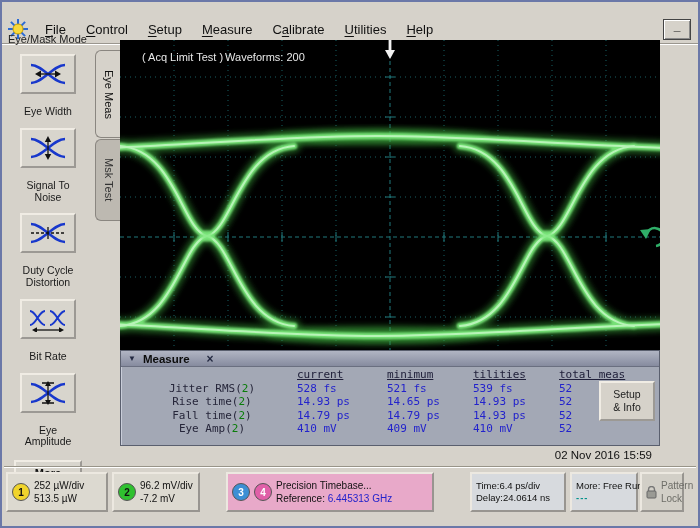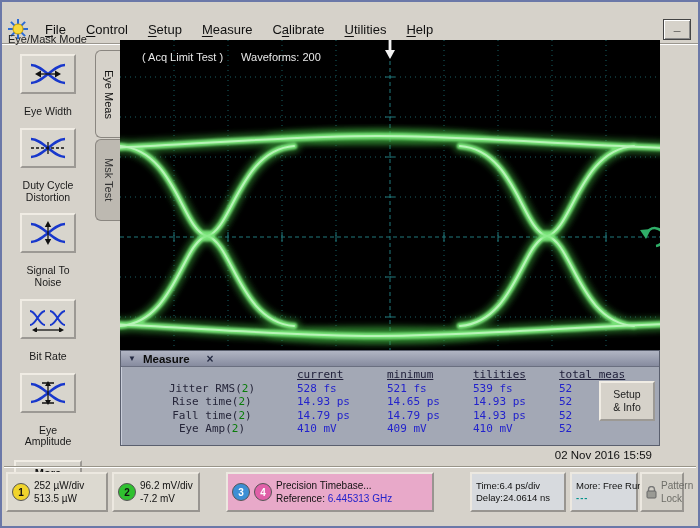--- a/index.html
+++ b/index.html
@@ -34,21 +34,21 @@
   .more1{font-weight:bold;font-size:11px;}
   .more2{font-size:10px;}
   
   .vtab{position:absolute;left:93px;width:25px;writing-mode:vertical-rl;display:flex;
         align-items:center;justify-content:center;font-size:11px;border:1px solid #8a8680;
         border-right:none;border-radius:6px 0 0 6px;cursor:pointer;}
   .vtab-active{top:48px;height:86px;background:#d6d2ca;color:#111;}
   .vtab-inactive{top:137px;height:80px;background:#bdb9b1;color:#333;}
   
   .display{position:absolute;left:118px;top:38px;width:540px;height:320px;background:#000;}
-  .acq-text{position:absolute;left:22px;top:11px;font-size:11px;color:#e9e9e9;display:flex;gap:18px;}
+  .acq-text{position:absolute;left:22px;top:11px;font-size:11px;color:#e9e9e9;display:flex;gap:2px;}
   
   .measure-panel{position:absolute;left:0;top:310px;width:540px;height:96px;background:#a3a8b5;
                  border:1px solid #5a5f6e;box-shadow:inset 1px 1px 0 #c9cdd9;box-sizing:border-box;}
   .mp-head{height:15px;background:linear-gradient(#b1b5c3,#868b9f);display:flex;align-items:center;
            gap:7px;padding:0 7px;border-bottom:1px solid #6a6f80;cursor:pointer;}
   .mp-tri{font-size:8px;color:#242a42;}
   .mp-title{font-size:11.5px;font-weight:bold;color:#0d0d0d;}
   .mp-close{font-size:12px;font-weight:bold;color:#242a42;margin-left:10px;cursor:pointer;}
   .measure-table{position:absolute;left:26px;top:17px;display:grid;
                  grid-template-columns:150px 90px 86px 86px 80px;
@@ -123,36 +123,36 @@
             <path class="ic-kf" d="M7 13l6-3.5v7z"></path>
             <path class="ic-kf" d="M33 13l-6-3.5v7z"></path>
           </svg>
         </span>
         <span class="side-caption">Eye Width</span>
       </div>
       <div class="side-item">
         <span class="icon-btn">
           <svg width="40" height="26" viewBox="0 0 40 26">
             <path class="ic-b" d="M3 4 C15 4 25 22 37 22 M3 22 C15 22 25 4 37 4"></path>
-            <path class="ic-k" d="M3 13H37" stroke-dasharray="3 2"></path>
-            <path class="ic-k" d="M20 7V19"></path>
-          </svg>
-        </span>
-        <span class="side-caption">Duty Cycle Distortion</span>
-      </div>
-      <div class="side-item">
-        <span class="icon-btn">
-          <svg width="40" height="26" viewBox="0 0 40 26">
-            <path class="ic-b" d="M3 4 C15 4 25 22 37 22 M3 22 C15 22 25 4 37 4"></path>
             <path class="ic-k" d="M20 5V21"></path>
             <path class="ic-kf" d="M20 1l-3.2 6h6.4z"></path>
             <path class="ic-kf" d="M20 25l-3.2-6h6.4z"></path>
           </svg>
         </span>
         <span class="side-caption">Signal To Noise</span>
+      </div>
+      <div class="side-item">
+        <span class="icon-btn">
+          <svg width="40" height="26" viewBox="0 0 40 26">
+            <path class="ic-b" d="M3 4 C15 4 25 22 37 22 M3 22 C15 22 25 4 37 4"></path>
+            <path class="ic-k" d="M3 13H37" stroke-dasharray="3 2"></path>
+            <path class="ic-k" d="M20 7V19"></path>
+          </svg>
+        </span>
+        <span class="side-caption">Duty Cycle Distortion</span>
       </div>
       <div class="side-item">
         <span class="icon-btn">
           <svg width="40" height="26" viewBox="0 0 40 26">
             <path class="ic-b2" d="M2 5 C8 5 11 19 17 19 M2 19 C8 19 11 5 17 5 M22 5 C28 5 31 19 37 19 M22 19 C28 19 31 5 37 5"></path>
             <path class="ic-k" d="M7 24H33"></path>
             <path class="ic-kf" d="M4 24l5-2.8v5.6z"></path>
             <path class="ic-kf" d="M36 24l-5-2.8v5.6z"></path>
           </svg>
         </span>

